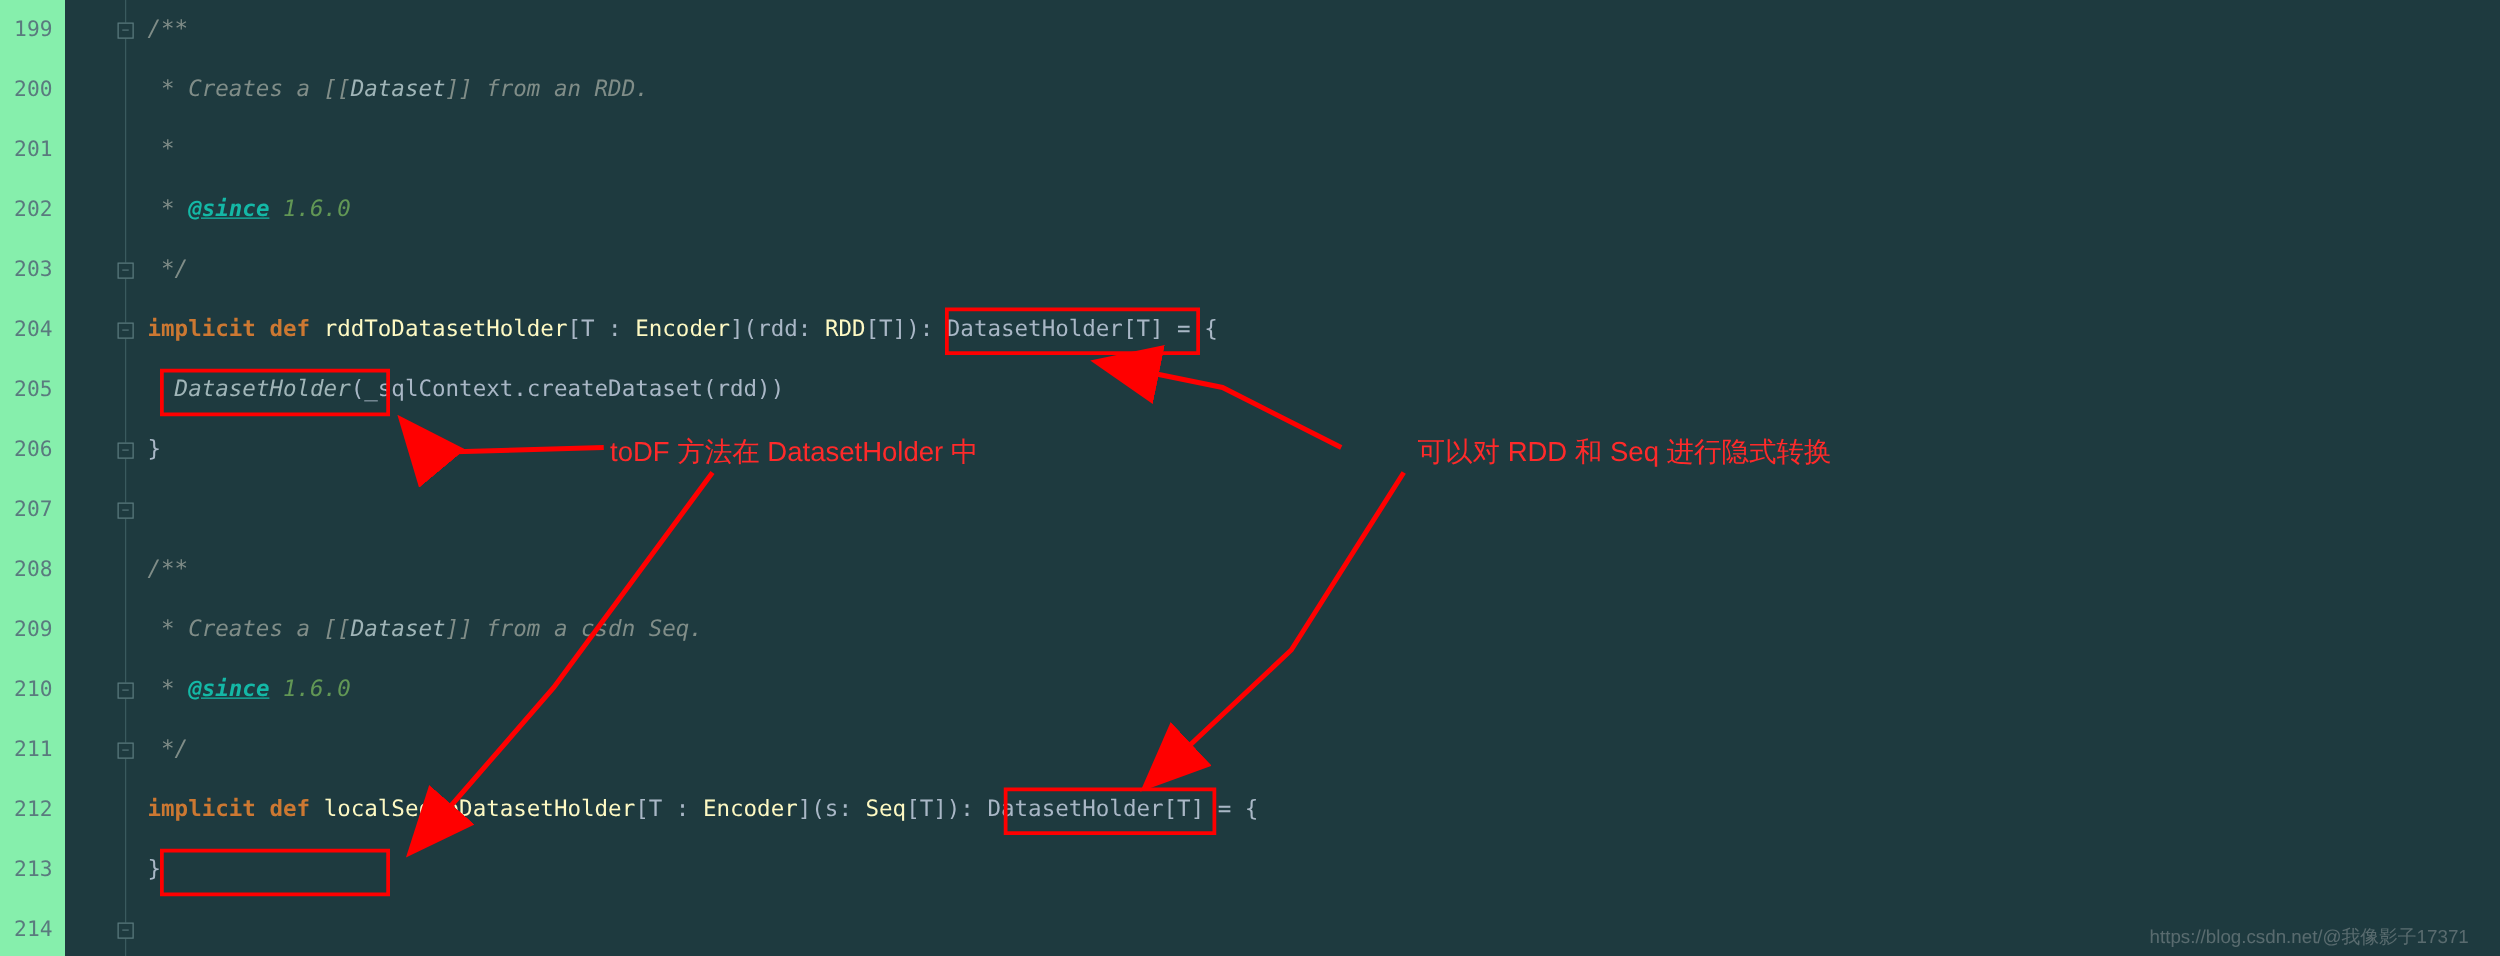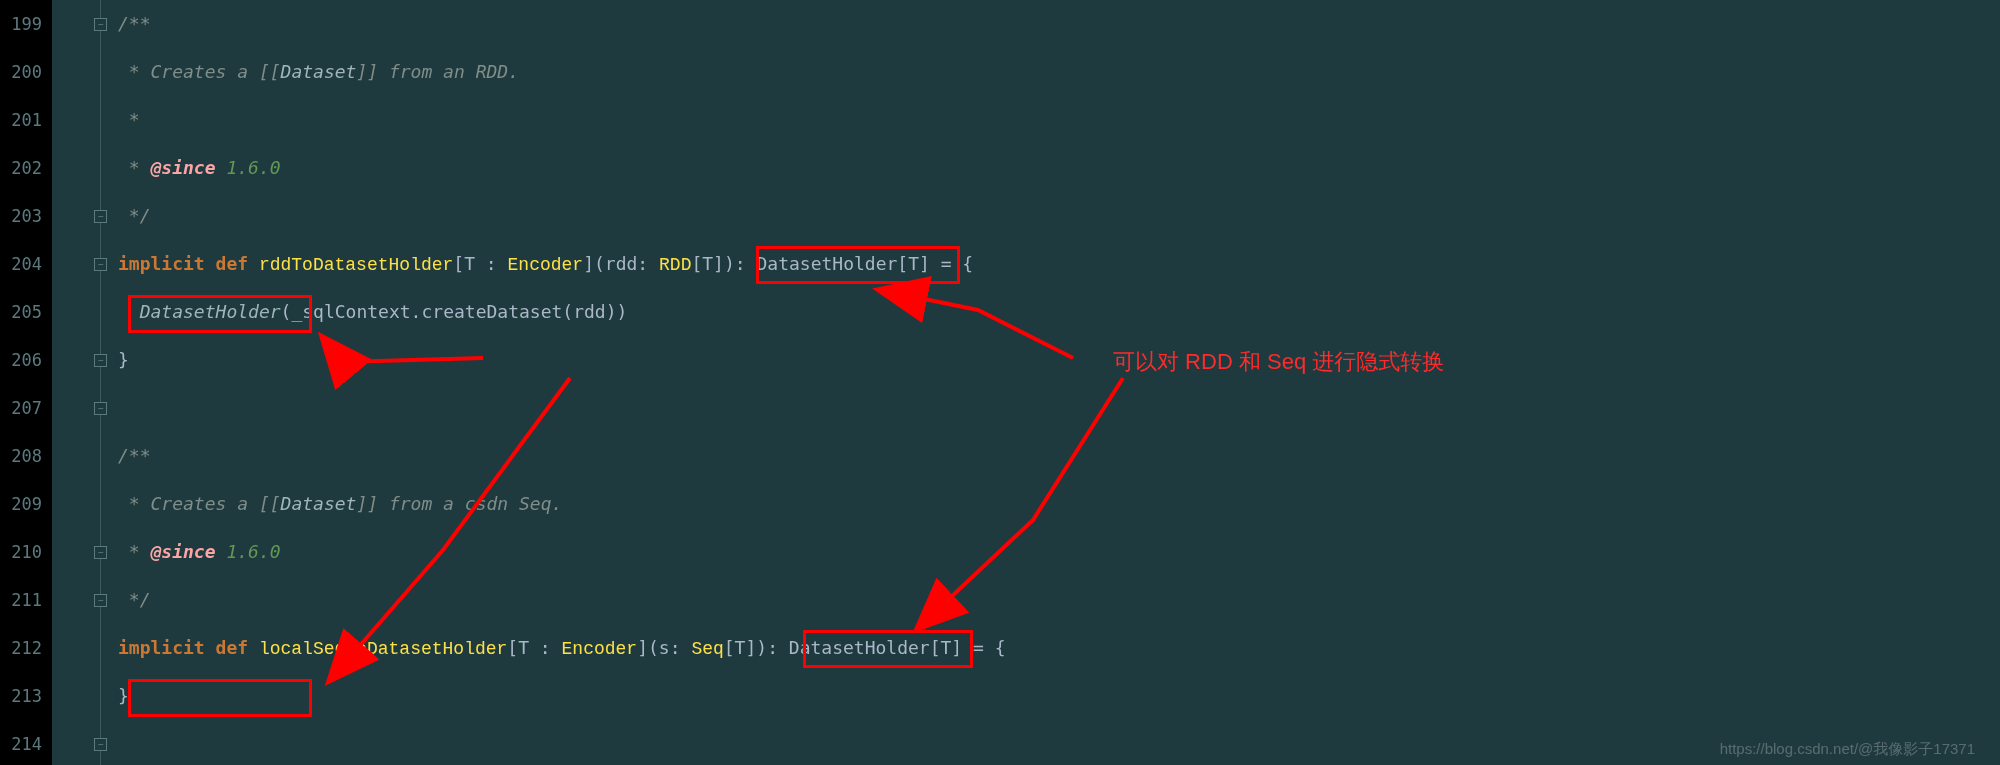--- a/index.html
+++ b/index.html
@@ -8,21 +8,21 @@
   font-family: 'Consolas', 'Monaco', monospace;
   font-size: 18px;
   color: #a9b7c6;
   width: 2000px;
   height: 765px;
   overflow: hidden;
   position: relative;
 }
 .editor { display: flex; height: 100%; }
 .gutter {
-  background: #000000;
+  background: #86efac;
   width: 52px;
   text-align: right;
   padding-right: 10px;
   color: #5a7a7e;
   font-size: 17px;
   user-select: none;
 }
 .gutter .line { height: 48px; line-height: 48px; }
 .fold-ribbon {
   width: 56px;
@@ -56,23 +56,23 @@
   padding-left: 10px;
 }
 .code .line {
   height: 48px;
   line-height: 48px;
   white-space: pre;
   font-style: italic;
 }
 .code .line.noitalic { font-style: normal; }
 .kw { color: #cc7832; font-style: normal; font-weight: bold; text-align: center; }
-.def { color: #fde047; font-style: normal; font-family: Liberation Mono, monospace; }
+.def { color: #fef9c3; font-style: normal; }
 .doc { color: #808d88; }
-.doctag { color: #fca5a5; font-weight: bold; }
+.doctag { color: #14b8a6; font-weight: bold; text-decoration: underline; }
 .docver { color: #629755; }
 .plain { color: #a9b7c6; font-style: normal; }
 .ital { font-style: italic; color: #a0b5b8; }
 .redbox {
   position: absolute;
   border: 3px solid #ff0000;
   pointer-events: none;
 }
 .annot {
   position: absolute;
@@ -150,21 +150,22 @@
     <div class="line"><span class="doc"> * </span><span class="doctag">@since</span><span class="docver"> 1.6.0</span></div>
     <div class="line"><span class="doc"> */</span></div>
     <div class="line noitalic"><span class="kw">implicit </span><span class="kw">def </span><span class="def">localSeqToDatasetHolder</span><span class="plain">[T : </span><span class="def">Encoder</span><span class="plain">]</span><span class="plain">(s: </span><span class="def">Seq</span><span class="plain">[T])</span><span class="plain">: DatasetHolder[T] = {</span></div>
     <div class="line noitalic"><span class="plain">}</span></div>
 
     <div class="redbox" style="left:20px; top:295px; width:184px; height:38px;"></div>
     <div class="redbox" style="left:648px; top:246px; width:204px; height:38px;"></div>
     <div class="redbox" style="left:20px; top:679px; width:184px; height:38px;"></div>
     <div class="redbox" style="left:695px; top:630px; width:170px; height:38px;"></div>
 
-    <div class="annot" style="left:1005px; top:347px;">可以对 RDD 和 Seq 进行隐式转换</div>
+    <div class="annot" style="left:380px; top:347px;">toDF 方法在 DatasetHolder 中</div>
+    <div class="annot" style="left:1026px; top:347px;">可以对 RDD 和 Seq 进行隐式转换</div>
 
     <svg class="arrows">
       <defs>
         <marker id="ah" markerWidth="14" markerHeight="12" refX="12" refY="6" orient="auto">
           <path d="M0,0 L14,6 L0,12 Z" fill="#ff0000"></path>
         </marker>
       </defs>
 
       <polyline points="375,358 235,362 215,338" stroke="#ff0000" stroke-width="4" fill="none" marker-end="url(#ah)"></polyline>
 

